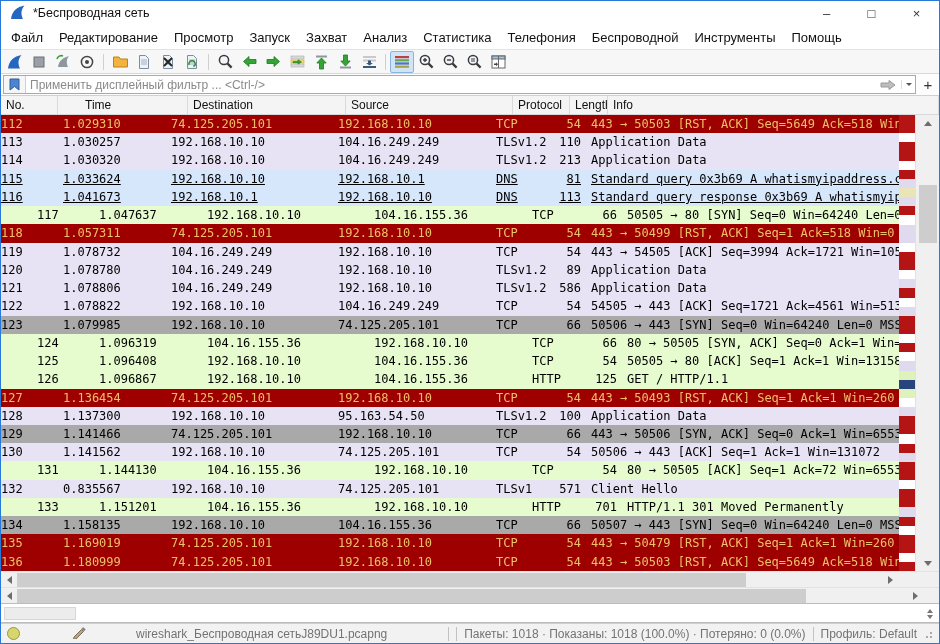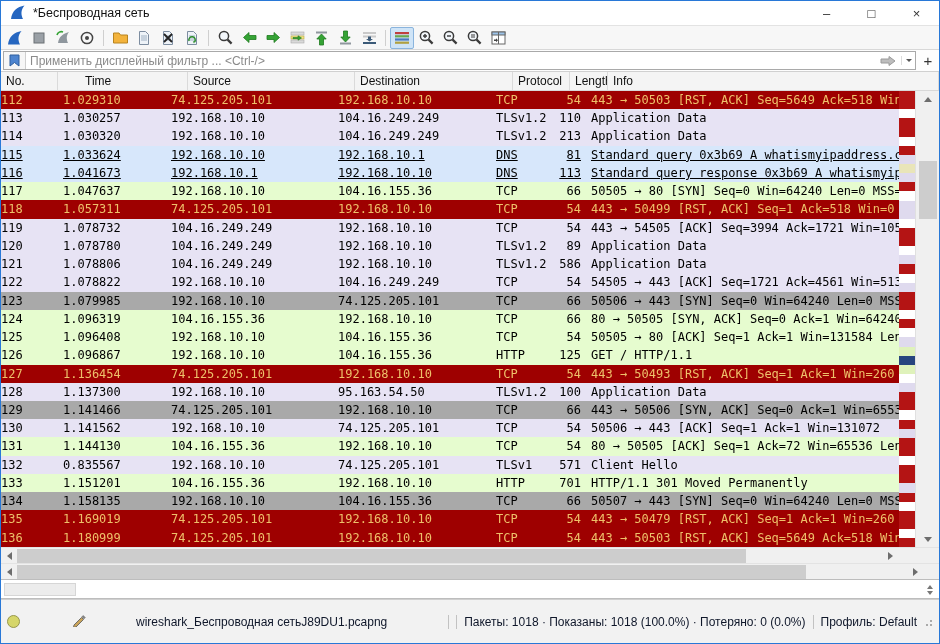--- a/index.html
+++ b/index.html
@@ -49,21 +49,21 @@
   .c3 { width:158px; flex:0 0 158px; }
   .c4 { width:57px; flex:0 0 57px; }
   .c5 { width:38px; flex:0 0 38px; text-align:right; padding-right:5px; padding-left:0; }
   .c6 { flex:1; }
   .h0{width:57px;flex:0 0 57px;} .h1{width:108px;flex:0 0 108px;margin-left:22px;} .h2{width:167px;flex:0 0 167px;}
   .h3{width:158px;flex:0 0 158px;} .h4{width:57px;flex:0 0 57px;} .h5{width:38px;flex:0 0 38px;} .h6{flex:1;}
 
   .c-red      { background:var(--row-red-bg); color:var(--row-red-fg); }
   .c-lavender { background:var(--row-lavender-bg); }
   .c-blue     { background:var(--row-blue-bg);text-decoration:underline; }
-  .c-green    { background:var(--row-green-bg); }
+  .c-green    { background:var(--row-green-bg);padding-left:36px; }
   .c-gray     { background:var(--row-gray-bg); }
 
   
   .minimap { width:16px; flex:0 0 16px; display:flex; flex-direction:column; background:#fff; }
   .stripe { flex:1; }
   .vscroll { width:24px; flex:0 0 24px; background:#f0f0f0; border-left:1px solid #e0e0e0; position:relative; }
   .varrow { position:absolute; left:0; width:100%; height:16px; display:flex; align-items:center; justify-content:center; }
   .varrow.up { top:0; } .varrow.down { bottom:0; }
   .tri-up-s { width:0;height:0;border:4px solid transparent;border-bottom:5px solid #6d6d6d;margin-bottom:4px;}
   .tri-down-s { width:0;height:0;border:4px solid transparent;border-top:5px solid #6d6d6d;margin-top:4px;}
@@ -78,21 +78,21 @@
   .hthumb { height:14px; background:#cdcdcd; }
 
   
   .collapsedpane { height:20px; flex:0 0 20px; background:#fff; border-top:1px solid #bdbdbd; border-bottom:1px solid #bdbdbd; display:flex; align-items:center; position:relative; }
   .cp-box { width:72px; height:13px; background:#ececec; border:1px solid #d6d6d6; margin-left:3px; }
   .cp-spin { position:absolute; right:6px; top:2px; display:flex; flex-direction:column; align-items:center; gap:2px; }
   .spin-t { width:0;height:0;border:3px solid transparent;border-bottom:4px solid #777; }
   .spin-b { width:0;height:0;border:3px solid transparent;border-top:4px solid #777; }
 
   
-  .statusbar { flex:1; background:#f2f2f2; border-top:1px solid #cfcfcf; display:flex; align-items:center; font-size:12px; color:#0f172a; padding:0 6px;gap:44px; }
+  .statusbar { flex:1; background:#f2f2f2; border-top:1px solid #cfcfcf; display:flex; align-items:center; font-size:12px; color:#737373; padding:0 6px;gap:44px; }
   .expert-circle { width:13px; height:13px; border-radius:50%; background:#d6d66a; border:1px solid #97974d; margin-right:8px; }
   .s-file { margin-left:6px; }
   .sdiv { width:1px; height:14px; background:#c2c2c2; margin:0 7px; }
   .s-right { margin-left:auto; display:flex; align-items:center; }
   .grip { width:10px; height:10px; margin-left:6px; background:
       radial-gradient(circle at 80% 80%, #aaa 1px, transparent 1.4px),
       radial-gradient(circle at 80% 40%, #aaa 1px, transparent 1.4px),
       radial-gradient(circle at 40% 80%, #aaa 1px, transparent 1.4px); }
 </style>
 </head>
@@ -107,20 +107,33 @@
         </svg>
     </span>
     <span class="title">*Беспроводная сеть</span>
     <div class="wincontrols">
       <span class="wbtn">–</span>
       <span class="wbtn">□</span>
       <span class="wbtn">×</span>
     </div>
   </div>
 
+  <div class="menubar" id="menubar">
+      <span class="menu-item">Файл</span>
+      <span class="menu-item">Редактирование</span>
+      <span class="menu-item">Просмотр</span>
+      <span class="menu-item">Запуск</span>
+      <span class="menu-item">Захват</span>
+      <span class="menu-item">Анализ</span>
+      <span class="menu-item">Статистика</span>
+      <span class="menu-item">Телефония</span>
+      <span class="menu-item">Беспроводной</span>
+      <span class="menu-item">Инструменты</span>
+      <span class="menu-item">Помощь</span>
+    </div>
 
   <div class="toolbar" id="toolbar">
       <span class="tbtn">
         <svg width="18" height="18" viewBox="0 0 18 18">
           <path d="M2 15.5 C3 7.5 8 3.5 15.5 2 C11.5 6.5 12 11.5 14 15.5 Z" fill="#2566c0"></path>
         </svg>
       </span>
       <span class="tbtn">
         <svg width="16" height="16" viewBox="0 0 16 16">
           <rect x="3" y="3" width="10" height="10" fill="#9aa0a6" stroke="#6b7075"></rect>
@@ -272,22 +285,22 @@
       <span class="fcaret">
           <span class="tri-down"></span>
         </span>
     </div>
     <span class="fplus">+</span>
   </div>
 
   <div class="colheader" id="colheader">
       <span class="hcell h0">No.</span>
       <span class="hcell h1">Time</span>
+      <span class="hcell h3">Destination</span>
       <span class="hcell h2">Source</span>
-      <span class="hcell h3">Destination</span>
       <span class="hcell h4">Protocol</span>
       <span class="hcell h5">Length</span>
       <span class="hcell h6">Info</span>
     </div>
 
   <div class="listwrap">
     <div class="rows" id="rows">
         <div class="prow c-red">
           <span class="cell c0">112</span>
           <span class="cell c1">1.029310</span>

